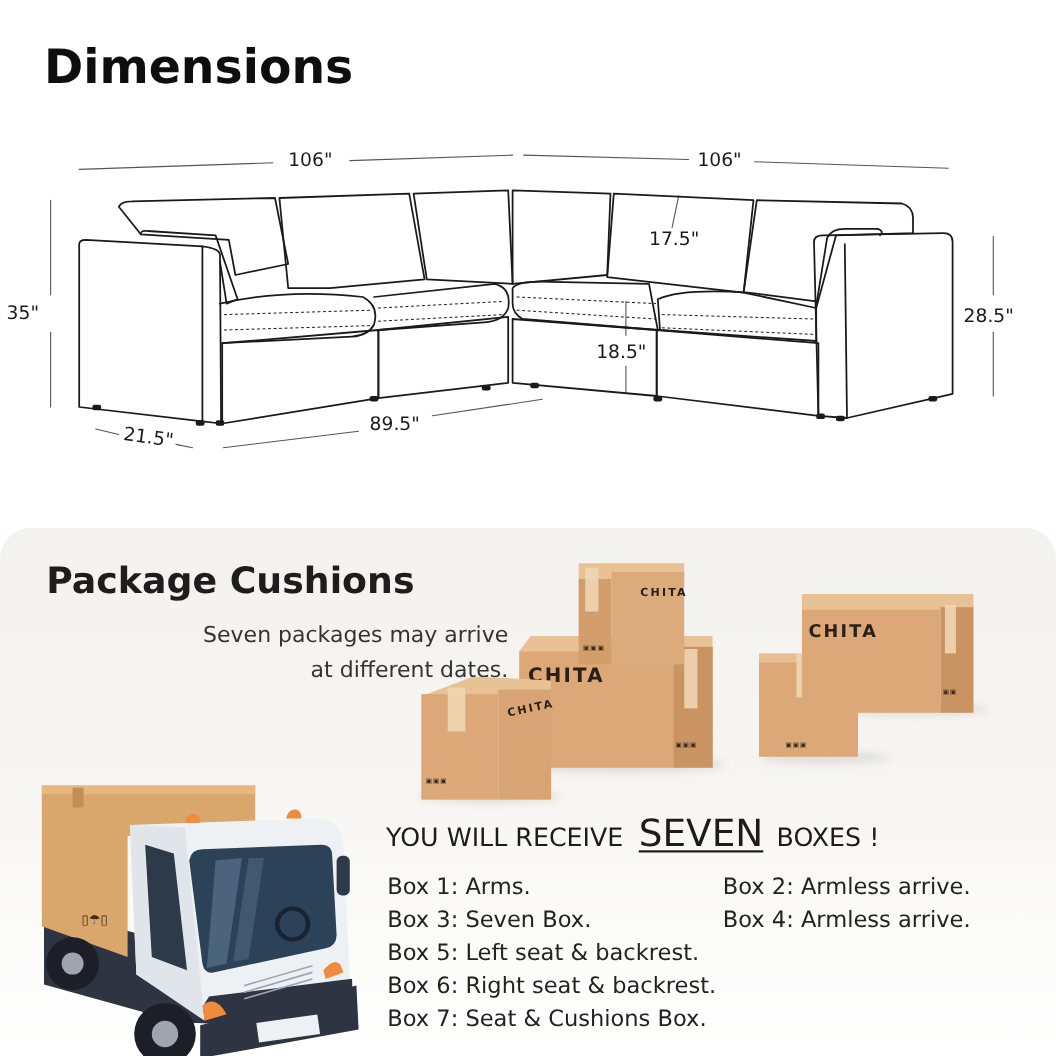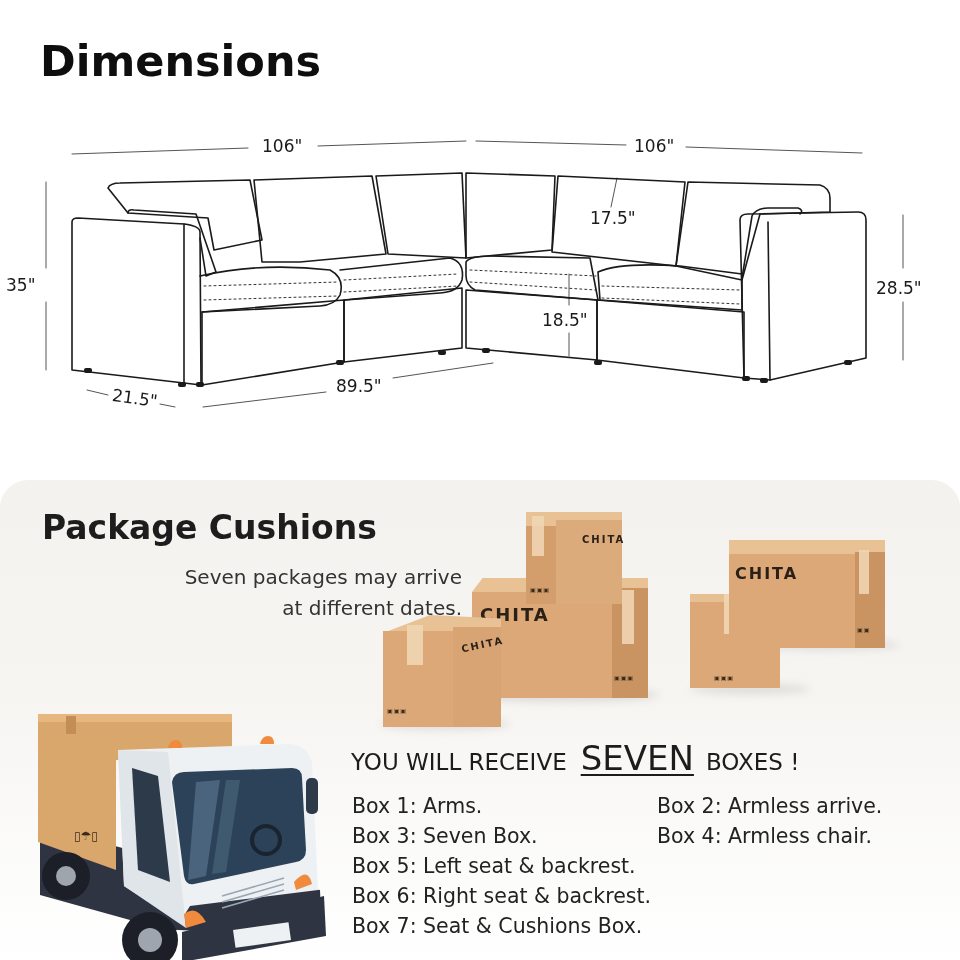--- a/index.html
+++ b/index.html
@@ -254,21 +254,21 @@
   <span>YOU WILL RECEIVE</span><span class="seven">SEVEN</span><span>BOXES !</span>
 </div>
 
 <div class="list">
   <div class="row">
     <span class="c1">Box 1: Arms.</span>
     <span class="c2">Box 2: Armless arrive.</span>
   </div>
   <div class="row">
     <span class="c1">Box 3: Seven Box.</span>
-    <span class="c2">Box 4: Armless chair.</span>
+    <span class="c2">Box 4: Armless arrive.</span>
   </div>
   <div class="row">
     <span class="c1">Box 5: Left seat &amp; backrest.</span>
   </div>
   <div class="row">
     <span class="c1">Box 6: Right seat &amp; backrest.</span>
   </div>
   <div class="row">
     <span class="c1">Box 7: Seat &amp; Cushions Box.</span>
   </div>

